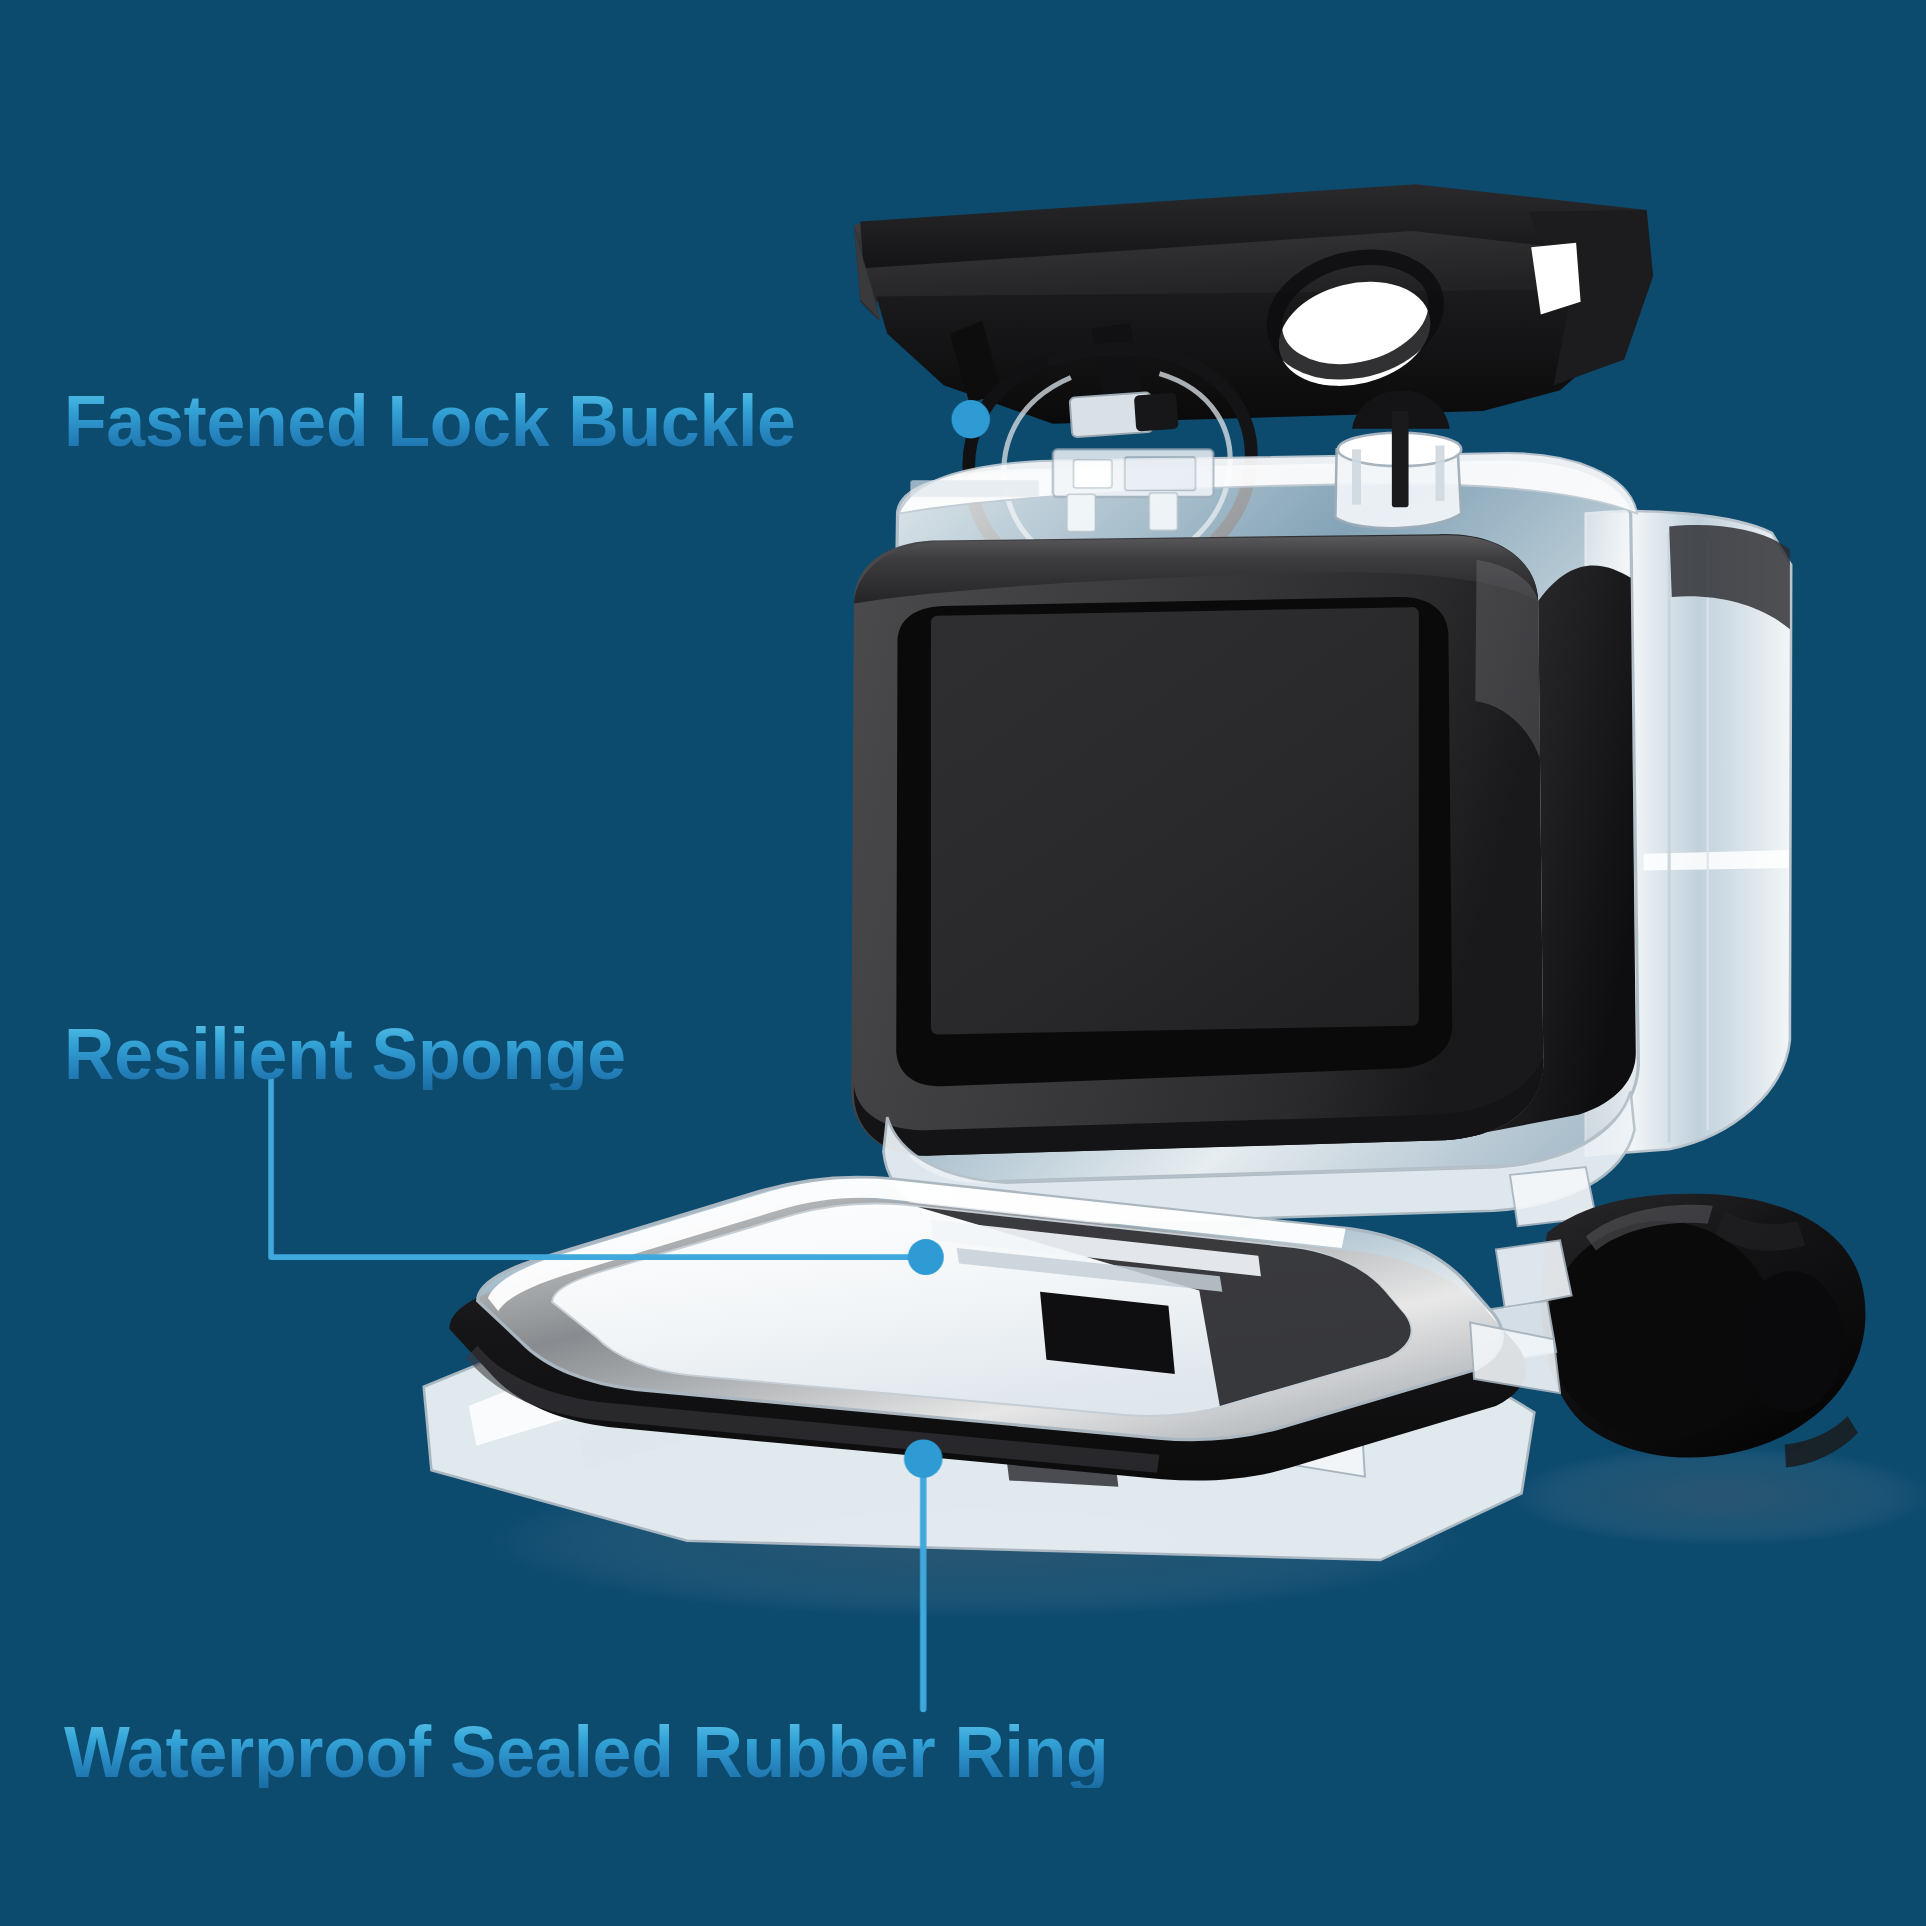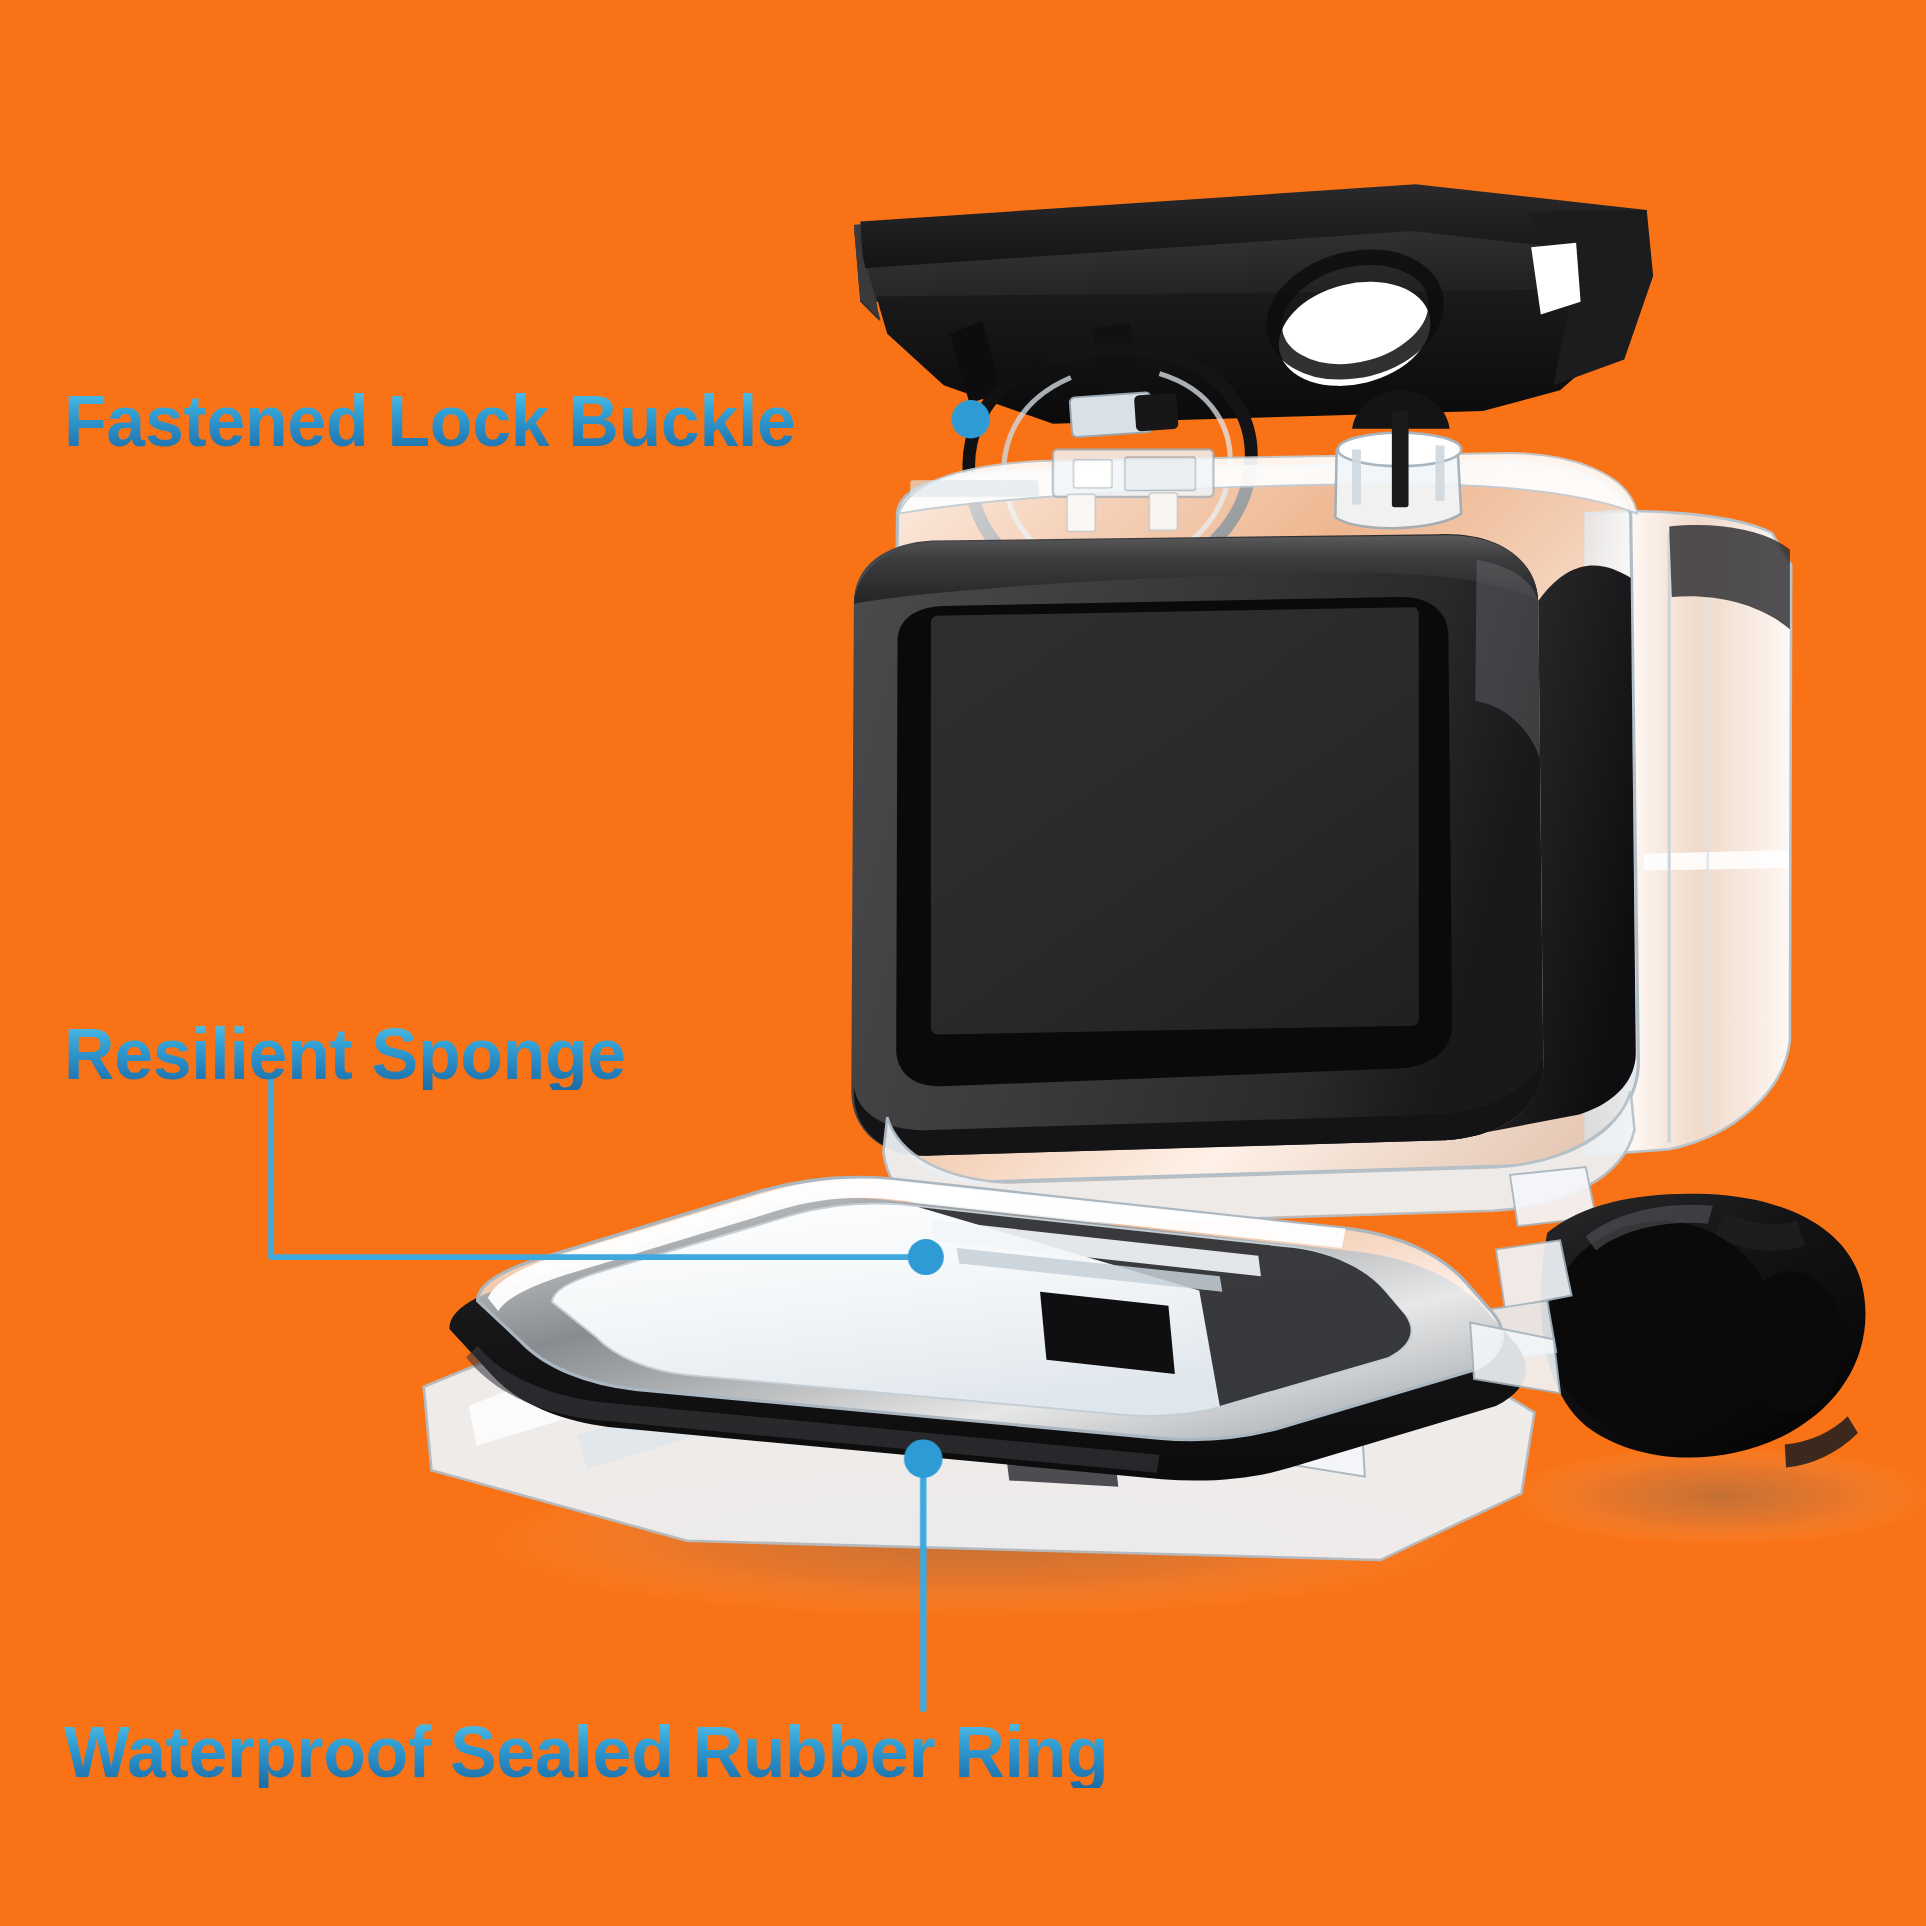--- a/index.html
+++ b/index.html
@@ -1,18 +1,18 @@
 <!DOCTYPE html>
 <html style="font-size:10.3px"><head>
 <meta charset="utf-8">
 <style>
   html,body{margin:0;padding:0;background:#ffffff;}
   body{width:1926px;height:1926px;position:relative;overflow:hidden;
        font-family:"Liberation Sans", sans-serif;}
-  #stage{position:absolute;inset:0;width:1926px;height:1926px;background:#f97316;}
+  #stage{position:absolute;inset:0;width:1926px;height:1926px;background:#0c4a6e;}
   .callout-label{
     position:absolute;
     font-family:"Liberation Sans", sans-serif;
     font-weight:700;
     white-space:nowrap;
     letter-spacing:-0.3px;
     background:linear-gradient(180deg,#5FC3E8 0%,#35A5D8 32%,#2683BD 70%,#1A6CA3 100%);
     -webkit-background-clip:text;
     background-clip:text;
     color:transparent;

